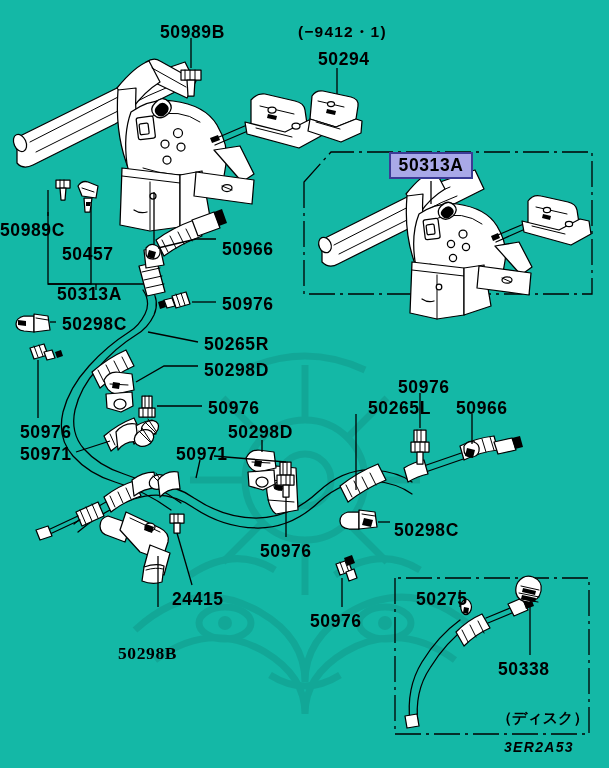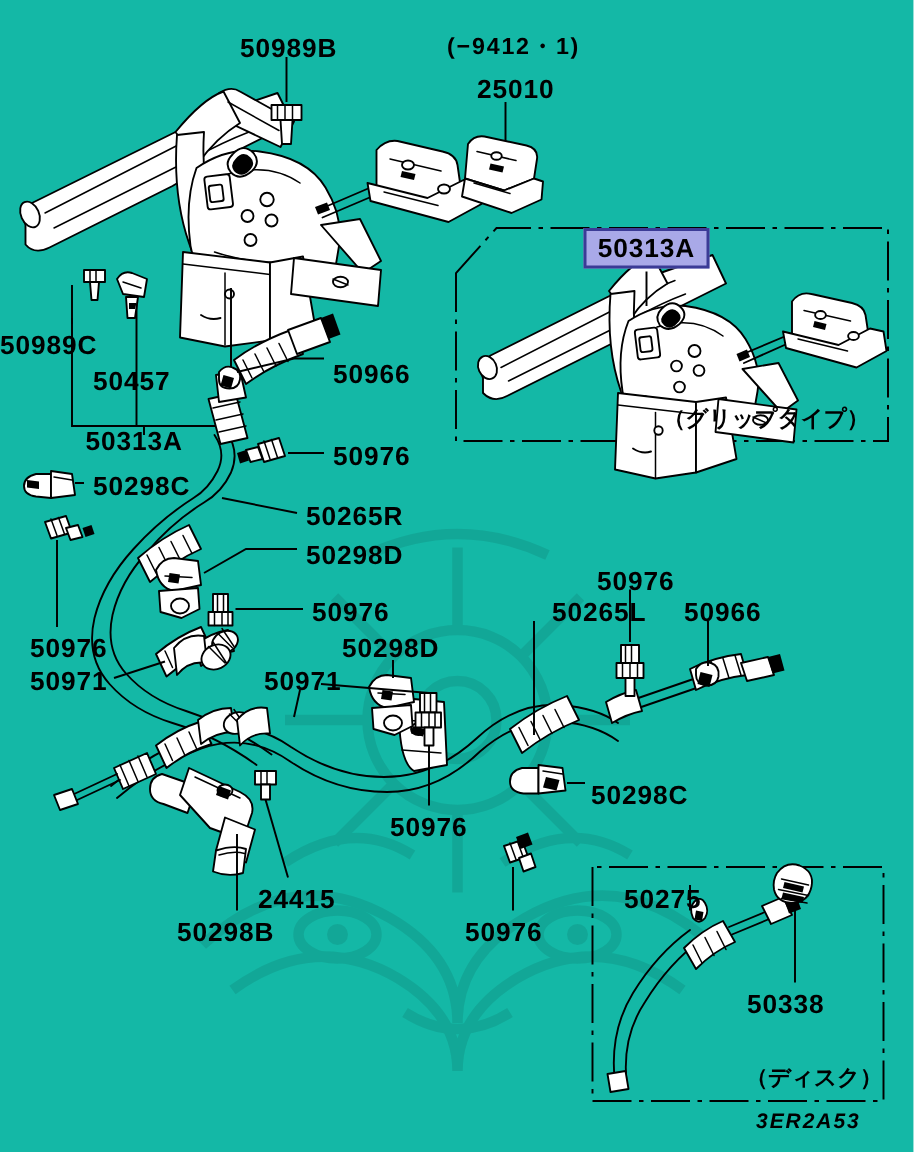--- a/index.html
+++ b/index.html
@@ -451,46 +451,45 @@
       <path class="blk" d="M523 588 l13 3 l-1 4 l-13 -3 z"></path>
       <path class="blk" d="M522 595 l14 3 l-1 4 l-14 -3 z"></path>
     </g>
     <path class="lead" d="M460 607 L460 590"></path>
     <path class="lead" d="M530 655 L530 606"></path>
   </svg>
 
   <div id="labels">
       <div class="lbl" style="left: 160px; top: 24px;">50989B</div>
       <div class="lbl datecode" style="left: 298px; top: 24px;">(−9412・1)</div>
-      <div class="lbl" style="left: 318px; top: 51px;">25010</div>
+      <div class="lbl" style="left: 318px; top: 51px;">50294</div>
       <div class="lbl" style="left: 0; top: 222px;">50989C</div>
       <div class="lbl" style="left: 62px; top: 246px;">50457</div>
       <div class="lbl" style="left: 222px; top: 241px;">50966</div>
       <div class="lbl" style="left: 57px; top: 286px;">50313A</div>
       <div class="lbl" style="left: 222px; top: 296px;">50976</div>
       <div class="lbl" style="left: 62px; top: 316px;">50298C</div>
       <div class="lbl" style="left: 204px; top: 336px;">50265R</div>
       <div class="lbl" style="left: 204px; top: 362px;">50298D</div>
       <div class="lbl" style="left: 398px; top: 379px;">50976</div>
       <div class="lbl" style="left: 208px; top: 400px;">50976</div>
       <div class="lbl" style="left: 326px; top: 400px; margin-left: 42px;">50265L</div>
       <div class="lbl" style="left: 456px; top: 400px;">50966</div>
       <div class="lbl" style="left: 20px; top: 424px;">50976</div>
       <div class="lbl" style="left: 228px; top: 424px;">50298D</div>
       <div class="lbl" style="left: 20px; top: 446px;">50971</div>
       <div class="lbl" style="left: 176px; top: 446px;">50971</div>
       <div class="lbl" style="left: 394px; top: 522px;">50298C</div>
       <div class="lbl" style="left: 260px; top: 543px;">50976</div>
       <div class="lbl" style="left: 172px; top: 591px;">24415</div>
       <div class="lbl" style="left: 416px; top: 591px;">50275</div>
-      <div class="lbl" style="left: 118px; top: 613px;">50298B</div>
+      <div class="lbl" style="left: 118px; top: 645px; font-family: Liberation Serif, serif;">50298B</div>
       <div class="lbl" style="left: 310px; top: 613px;">50976</div>
       <div class="lbl" style="left: 498px; top: 661px;">50338</div>
     </div>
 
   <div class="hl" id="highlight-chip" style="left: 389px; top: 152px; width: 84px; height: 27px; background: rgb(169, 169, 232); border: 2px solid rgb(59, 59, 150);">50313A</div>
 
-  <div class="lbl jp" id="cap-grip" style="left: 442px; top: 272px;">（グリップタイプ）</div>
   <div class="lbl jp" id="cap-disc" style="left: 497px; top: 711px;">（ディスク）</div>
 
   <div class="lbl code" id="drawing-code" style="left:504px;top:740px;">3ER2A53</div>
 
 </div>
 
 </body></html>

